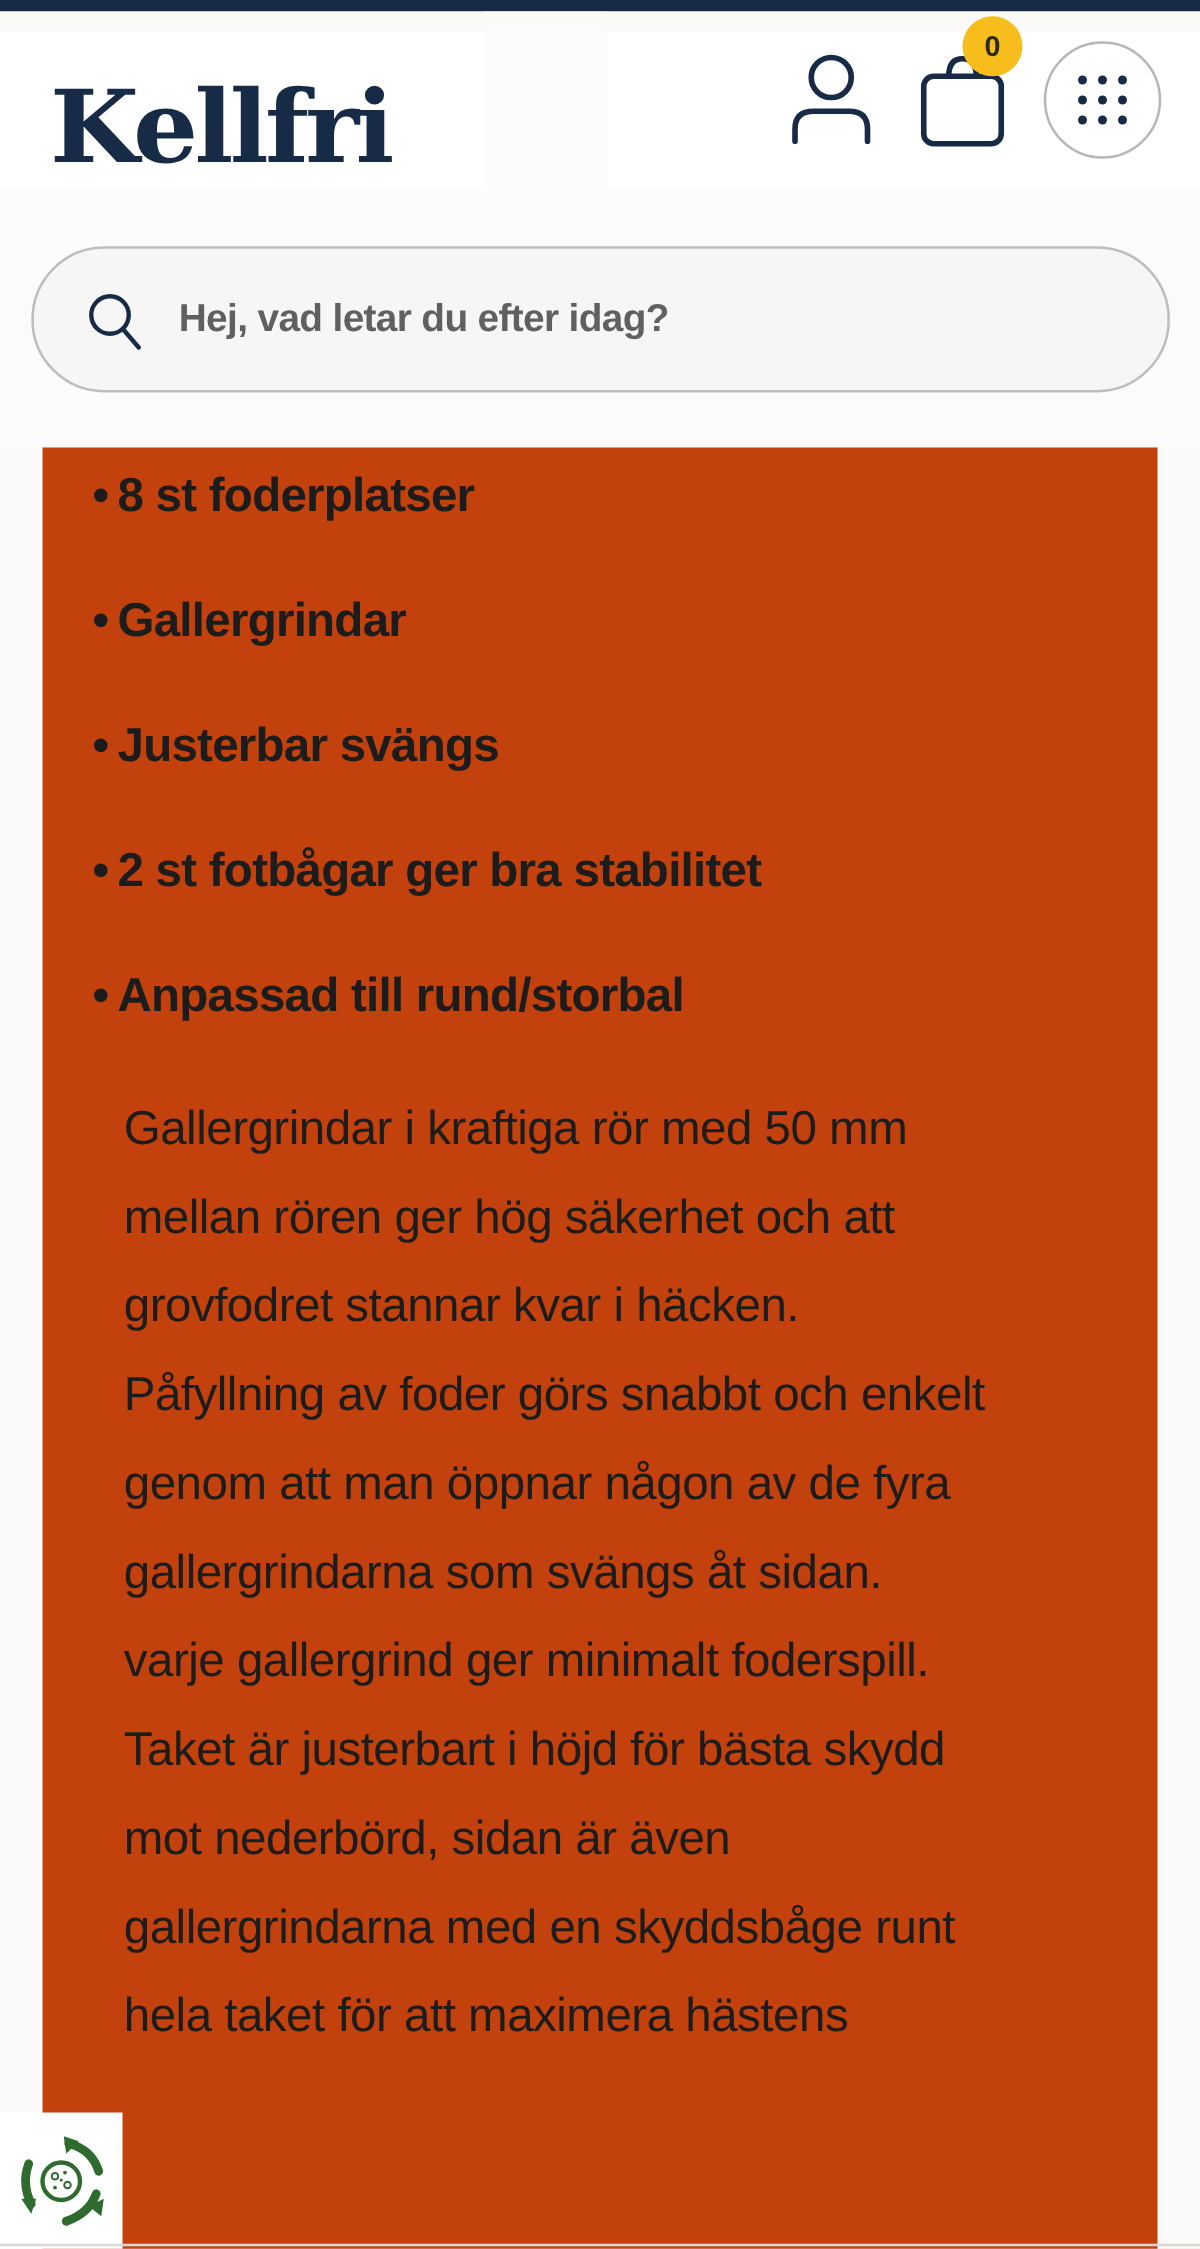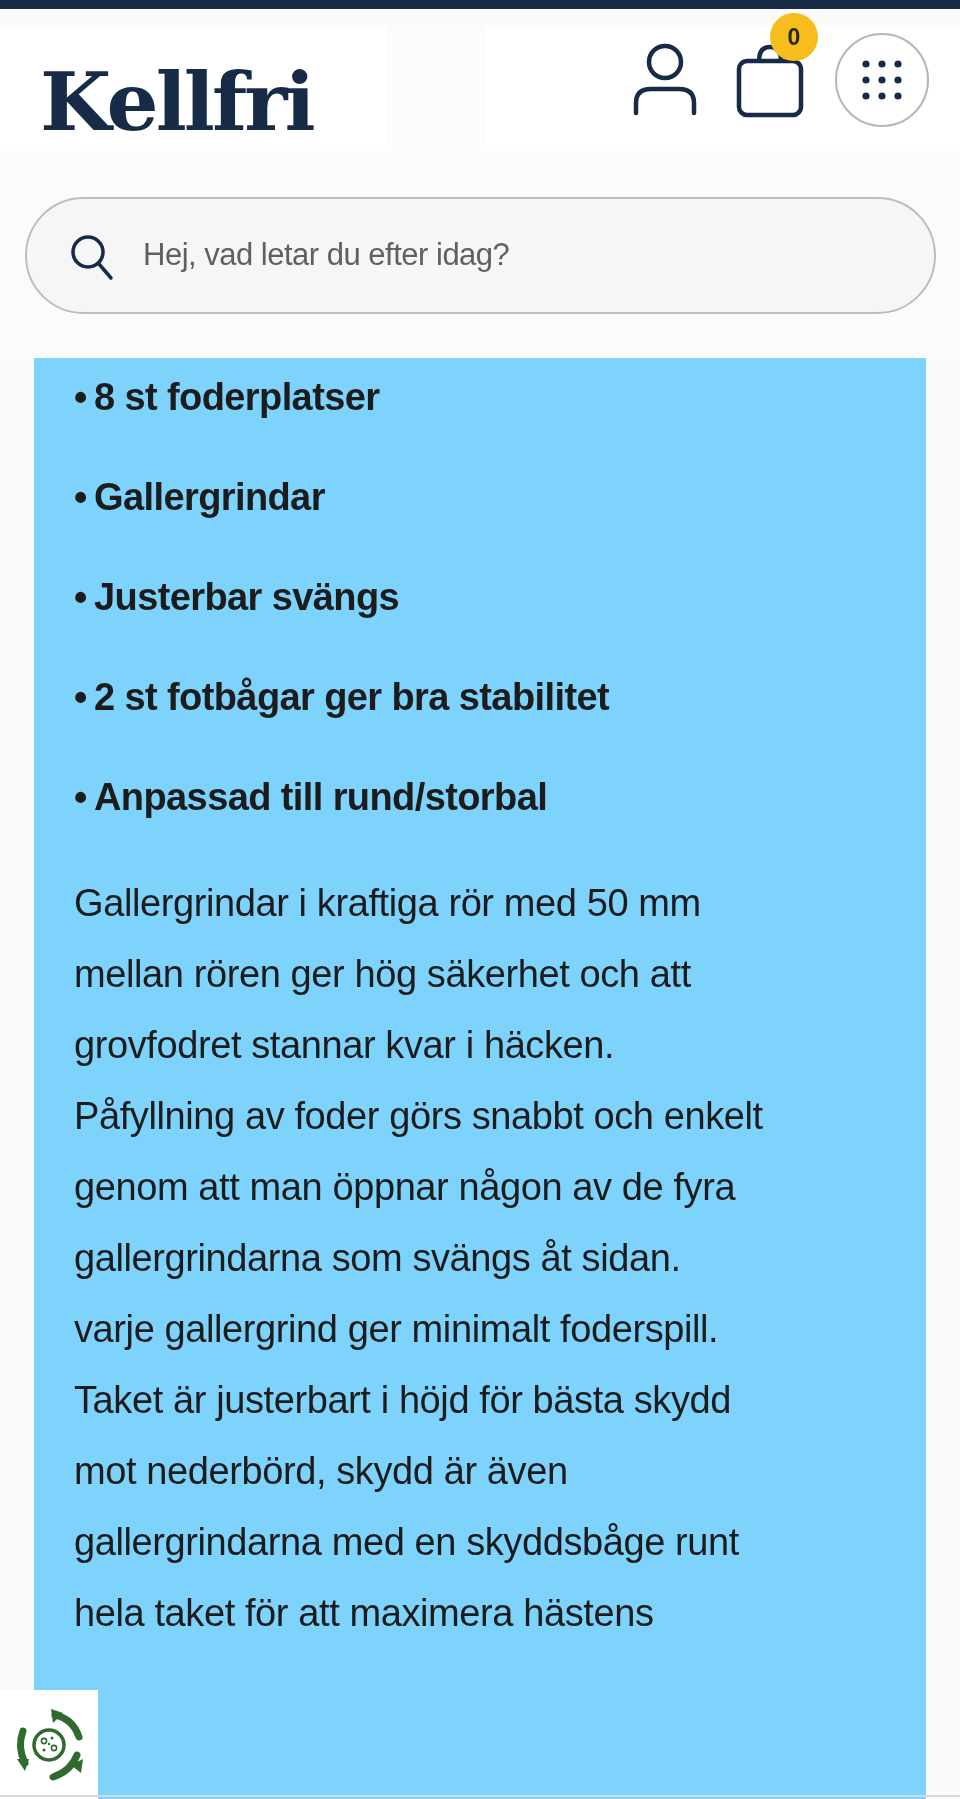--- a/index.html
+++ b/index.html
@@ -36,37 +36,38 @@
     position: absolute; left: 25px; top: 197px; width: 911px; height: 117px;
     border: 2.5px solid #bdbdbd; border-radius: 59px; background: #f6f6f6;
     display: flex; align-items: center;
   }
   .search-icon { position: absolute; left: 42px; top: 34px; }
   .search-input {
     position: absolute; left: 116px; top: 20px; width: 760px; height: 72px;
     border: none; outline: none; background: transparent;
     font-family: "Liberation Sans", sans-serif; font-size: 31px; color: #555;
     letter-spacing: -0.5px;
+    font-weight: bold;
   }
   .search-input::placeholder { color: #5f6061; }
   .content {
     position: absolute; left: 34px; top: 358px; width: 892px; height: 1441px;
-    background: #7dd3fc;
+    background: #c2410c;
   }
   .bullets { position: absolute; left: 40px; top: 0; }
   .bullet {
     position: absolute; left: 0; white-space: nowrap;
     font-size: 38px; font-weight: 700; color: #1c1c1c; letter-spacing: -0.6px;
   }
   .bullet .dot { display: inline-block; width: 20px; }
   .para {
     position: absolute; left: 40px; top: 510px; width: 840px;
     font-size: 38px; line-height: 71px; color: #1c1c1c; letter-spacing: -0.4px;
   }
-  .para .line { display: block; white-space: nowrap; height: 71px; }
+  .para .line { display: block; white-space: nowrap; height: 71px; margin-left: 25px; }
   .eco-widget {
     position: absolute; left: 0px; top: 1690px; width: 98px; height: 109px;
     background: #ffffff; display: flex; align-items: center; justify-content: center;
   }
   .bottom-rule { position: absolute; left: 0; top: 1795px; width: 960px; height: 2px; background: #d8d8d8; }
 </style>
 </head>
 <body>
 
 <div class="topbar"></div>
@@ -125,21 +126,21 @@
 
   <div class="para">
     <span class="line">Gallergrindar i kraftiga rör med 50 mm</span>
     <span class="line">mellan rören ger hög säkerhet och att</span>
     <span class="line">grovfodret stannar kvar i häcken.</span>
     <span class="line">Påfyllning av foder görs snabbt och enkelt</span>
     <span class="line">genom att man öppnar någon av de fyra</span>
     <span class="line">gallergrindarna som svängs åt sidan.</span>
     <span class="line">varje gallergrind ger minimalt foderspill.</span>
     <span class="line">Taket är justerbart i höjd för bästa skydd</span>
-    <span class="line">mot nederbörd, skydd är även</span>
+    <span class="line">mot nederbörd, sidan är även</span>
     <span class="line">gallergrindarna med en skyddsbåge runt</span>
     <span class="line">hela taket för att maximera hästens</span>
   </div>
 </main>
 
 <div class="eco-widget">
   <svg width="76" height="76" viewBox="0 0 76 76">
     <g fill="none" stroke="#2f6b2f" stroke-width="7" stroke-linecap="round">
       <path d="M44 8 Q62 12 68 30"></path>
       <path d="M66 48 Q60 64 42 70"></path>

